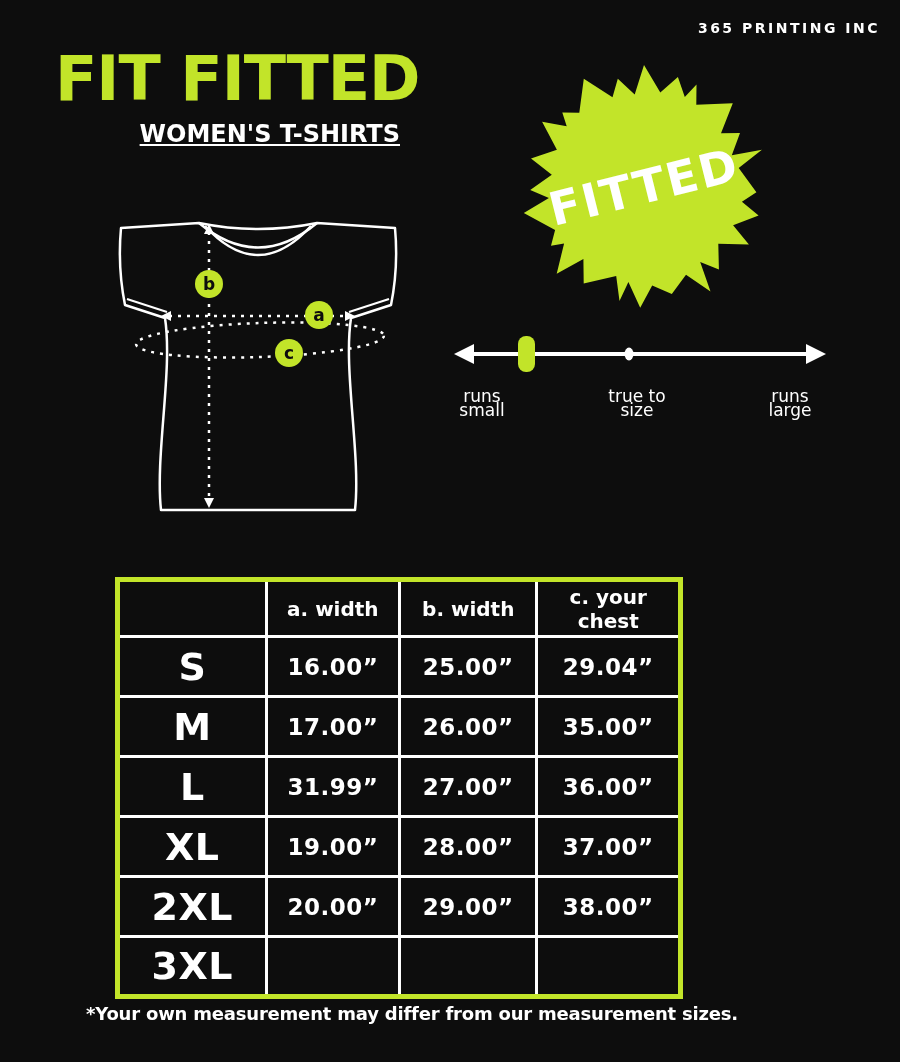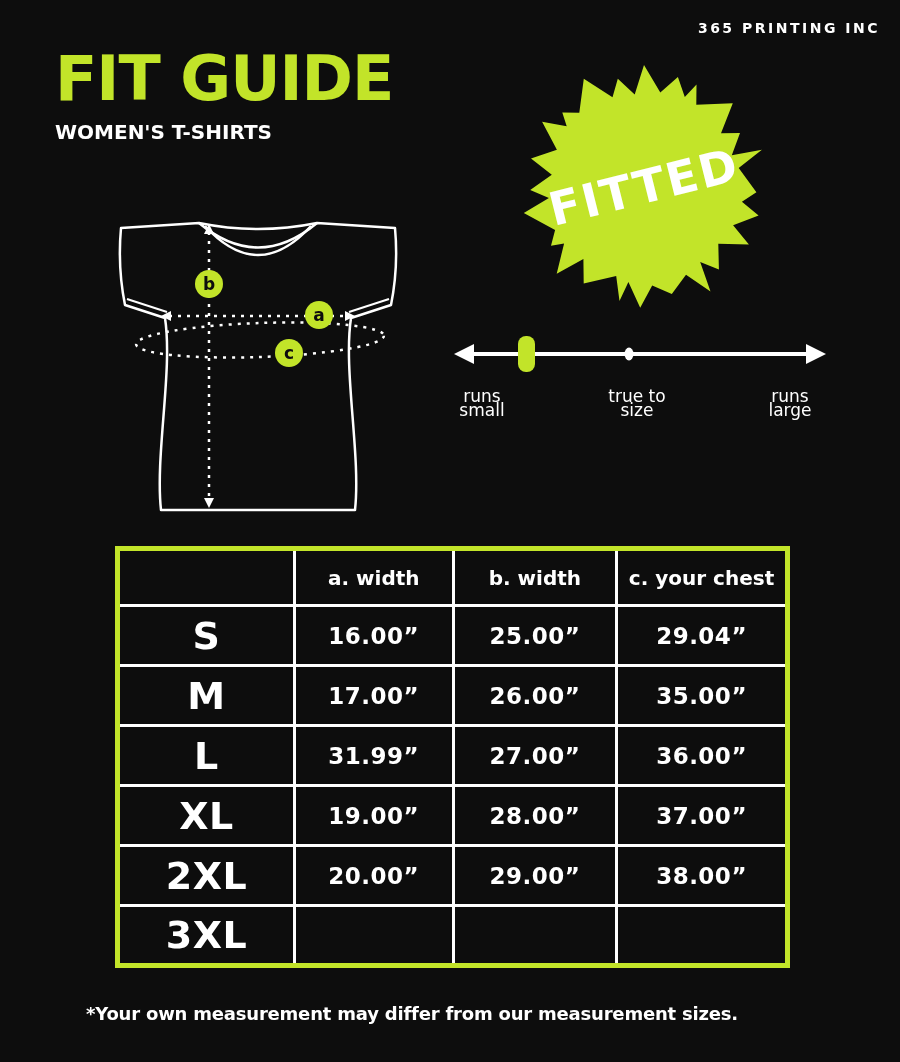--- a/index.html
+++ b/index.html
@@ -19,22 +19,22 @@
     position:absolute;top:20px;right:20px;
     font-size:14px;font-weight:bold;letter-spacing:2.5px;color:var(--fg);
   }
   
   .title-block{position:absolute;left:55px;top:48px;width:345px;}
   .title{
     color:var(--accent);font-size:62px;font-weight:bold;
     letter-spacing:-1px;line-height:1;white-space:nowrap;
   }
   .subtitle{
-    color:var(--fg);font-size:20px;font-weight:bold;
-    margin-top:10px;letter-spacing:0px;white-space:nowrap;
+    color:var(--fg);font-size:24px;font-weight:bold;text-align:right;
+    margin-top:10px;letter-spacing:0px;white-space:nowrap;text-decoration:underline;
   }
   
   .diagram{position:absolute;left:113px;top:210px;width:290px;height:310px;}
   .diagram svg{position:absolute;left:0;top:0;}
   .marker{
     position:absolute;width:28px;height:28px;border-radius:50%;
     background:var(--accent);color:#0d0d0d;font-weight:bold;font-size:17px;
     display:flex;align-items:center;justify-content:center;line-height:1;
   }
   .marker-b{left:82px;top:60px;}
@@ -52,21 +52,21 @@
   .scale{position:absolute;left:450px;top:330px;width:380px;height:50px;}
   .scale-label{
     position:absolute;top:389px;width:120px;text-align:center;
     font-size:17px;font-weight:normal;line-height:14px;color:var(--fg);
   }
   .scale-label-left{left:422px;}
   .scale-label-center{left:577px;text-align:center;}
   .scale-label-right{left:730px;}
   
   .size-table{
-    position:absolute;left:115px;top:546px;width:675px;height:417px;
+    position:absolute;left:115px;top:577px;width:568px;height:417px;
     border-collapse:collapse;table-layout:fixed;
   }
   .size-table th,.size-table td{
     border:3px solid #ffffff;text-align:center;vertical-align:middle;
     color:var(--fg);
   }
   .size-table{border:5px solid var(--accent);}
   .size-table thead tr{height:57px;}
   .size-table tbody tr{height:60px;}
   .size-table th{font-size:20px;font-weight:bold;}
@@ -79,21 +79,21 @@
   }
 </style>
 </head>
 <body>
 
 <div class="page">
 
   <div class="brand">365 PRINTING INC</div>
 
   <div class="title-block">
-    <div class="title">FIT GUIDE</div>
+    <div class="title">FIT FITTED</div>
     <div class="subtitle">WOMEN'S T-SHIRTS</div>
   </div>
 
   <div class="diagram">
     <svg width="290" height="310" viewBox="0 0 290 310">
 
       <path d="M 8 18 L 86 13 Q 145 25 204 13 L 282 18
                C 284 40 283 70 278 95 L 238 108
                C 230 160 248 245 242 300 L 48 300
                C 42 245 60 160 52 108 L 12 95

